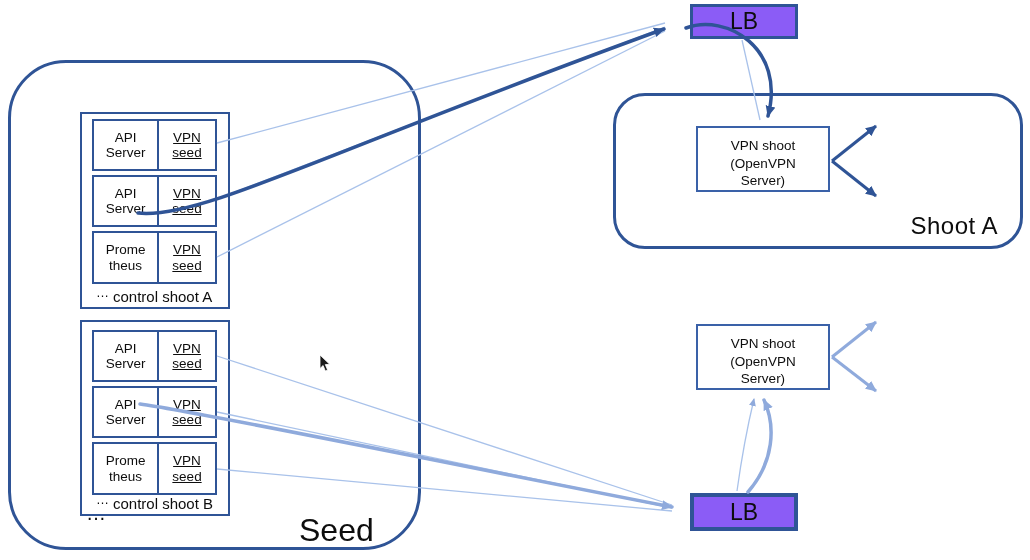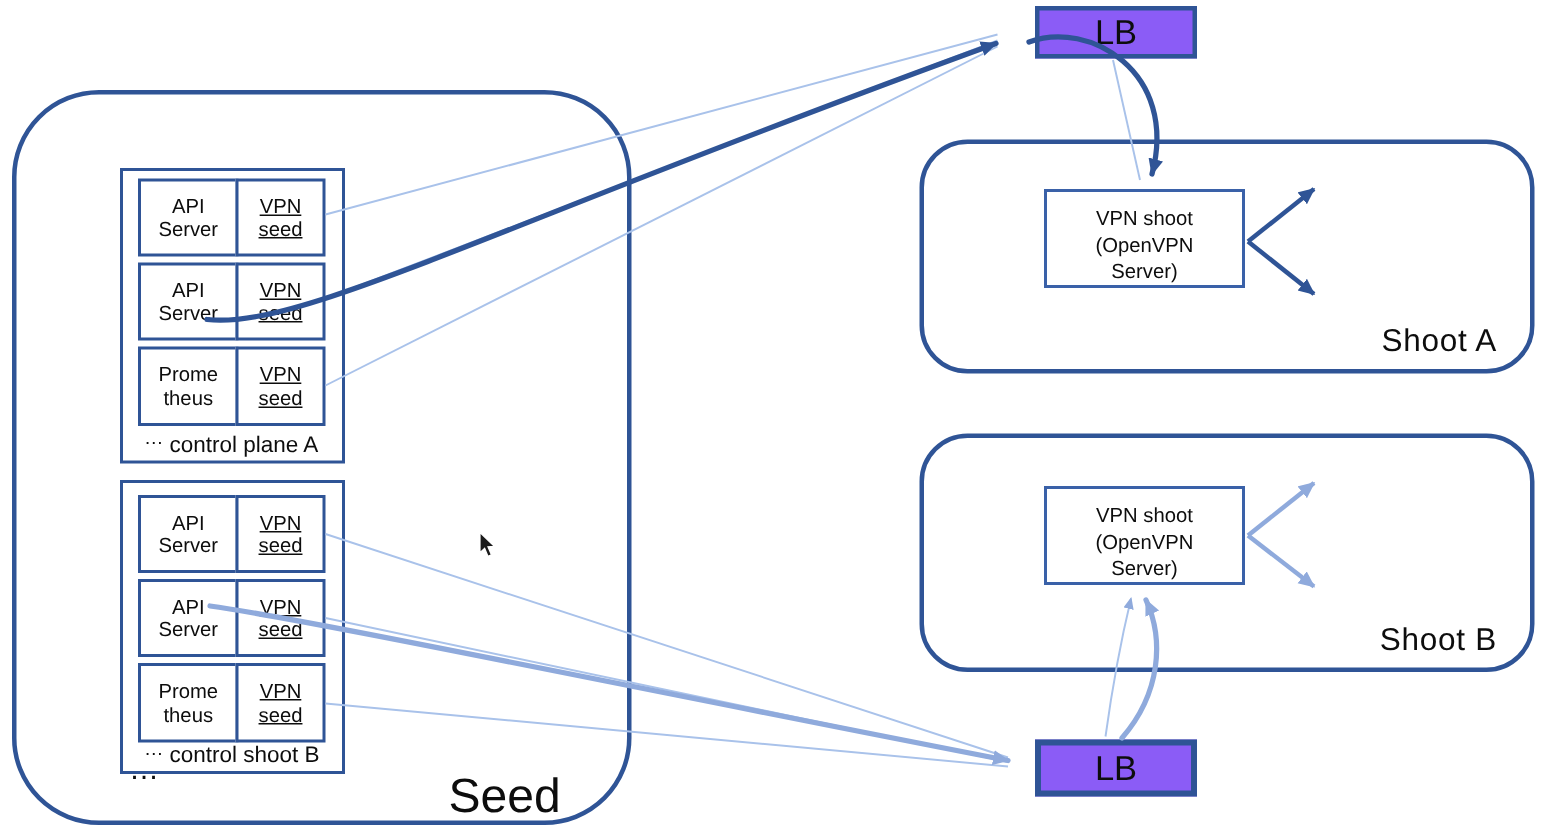--- a/index.html
+++ b/index.html
@@ -12,21 +12,21 @@
   .seed-box{
     left:8px;top:60px;width:413px;height:490px;
     border:3px solid #2F5496;border-radius:58px;background:#fff;
   }
   .shoot-box{
     width:410px;height:156px;border:3.5px solid #2F5496;border-radius:32px;background:#fff;
   }
   #shoot-a{left:613px;top:93px;}
   #shoot-b{left:613px;top:289px;height:159px;}
   .shoot-label{
-    position:absolute;right:22px;bottom:6px;font-size:21px;color:#0d0d0d;letter-spacing:0.5px;
+    position:absolute;right:22px;bottom:6px;font-size:24px;color:#0d0d0d;letter-spacing:0.5px;
   }
   
   .cp-box{
     left:80px;width:150px;border:2.5px solid #2F5496;background:#fff;
   }
   #cp-a{top:112px;height:197px;}
   #cp-b{top:320px;height:196px;}
   .cp-row{position:absolute;left:10px;width:125px;height:52px;display:flex;}
   .cp-cell{
     box-sizing:border-box;border:2px solid #2F5496;background:#fff;
@@ -79,21 +79,21 @@
     </div>
     <div class="cp-row" style="top:61px;">
       <div class="cp-cell left">API Server</div>
       <div class="cp-cell right">VPN seed</div>
     </div>
     <div class="cp-row" style="top:117px;height:53px;">
       <div class="cp-cell left">Prome theus</div>
       <div class="cp-cell right">VPN seed</div>
     </div>
     <div class="cp-label">
-      <span class="dots">…</span><span>control plane A</span>
+      <span class="dots">…</span><span>control shoot A</span>
     </div>
   </div>
 
   <div id="cp-b" class="abs cp-box">
     <div class="cp-row" style="top:8px;">
       <div class="cp-cell left">API Server</div>
       <div class="cp-cell right">VPN seed</div>
     </div>
     <div class="cp-row" style="top:64px;">
       <div class="cp-cell left">API Server</div>
@@ -110,23 +110,20 @@
 
   <div id="shoot-a" class="abs shoot-box">
     <div class="shoot-label">Shoot A</div>
   </div>
   <div id="vpn-a" class="abs vpn-box">
     <div>VPN shoot</div>
     <div>(OpenVPN</div>
     <div>Server)</div>
   </div>
 
-  <div id="shoot-b" class="abs shoot-box">
-    <div class="shoot-label">Shoot B</div>
-  </div>
   <div id="vpn-b" class="abs vpn-box">
     <div>VPN shoot</div>
     <div>(OpenVPN</div>
     <div>Server)</div>
   </div>
 
   <div id="lb-top" class="abs lb-box">
     <span>LB</span>
   </div>
   <div id="lb-bottom" class="abs lb-box">

